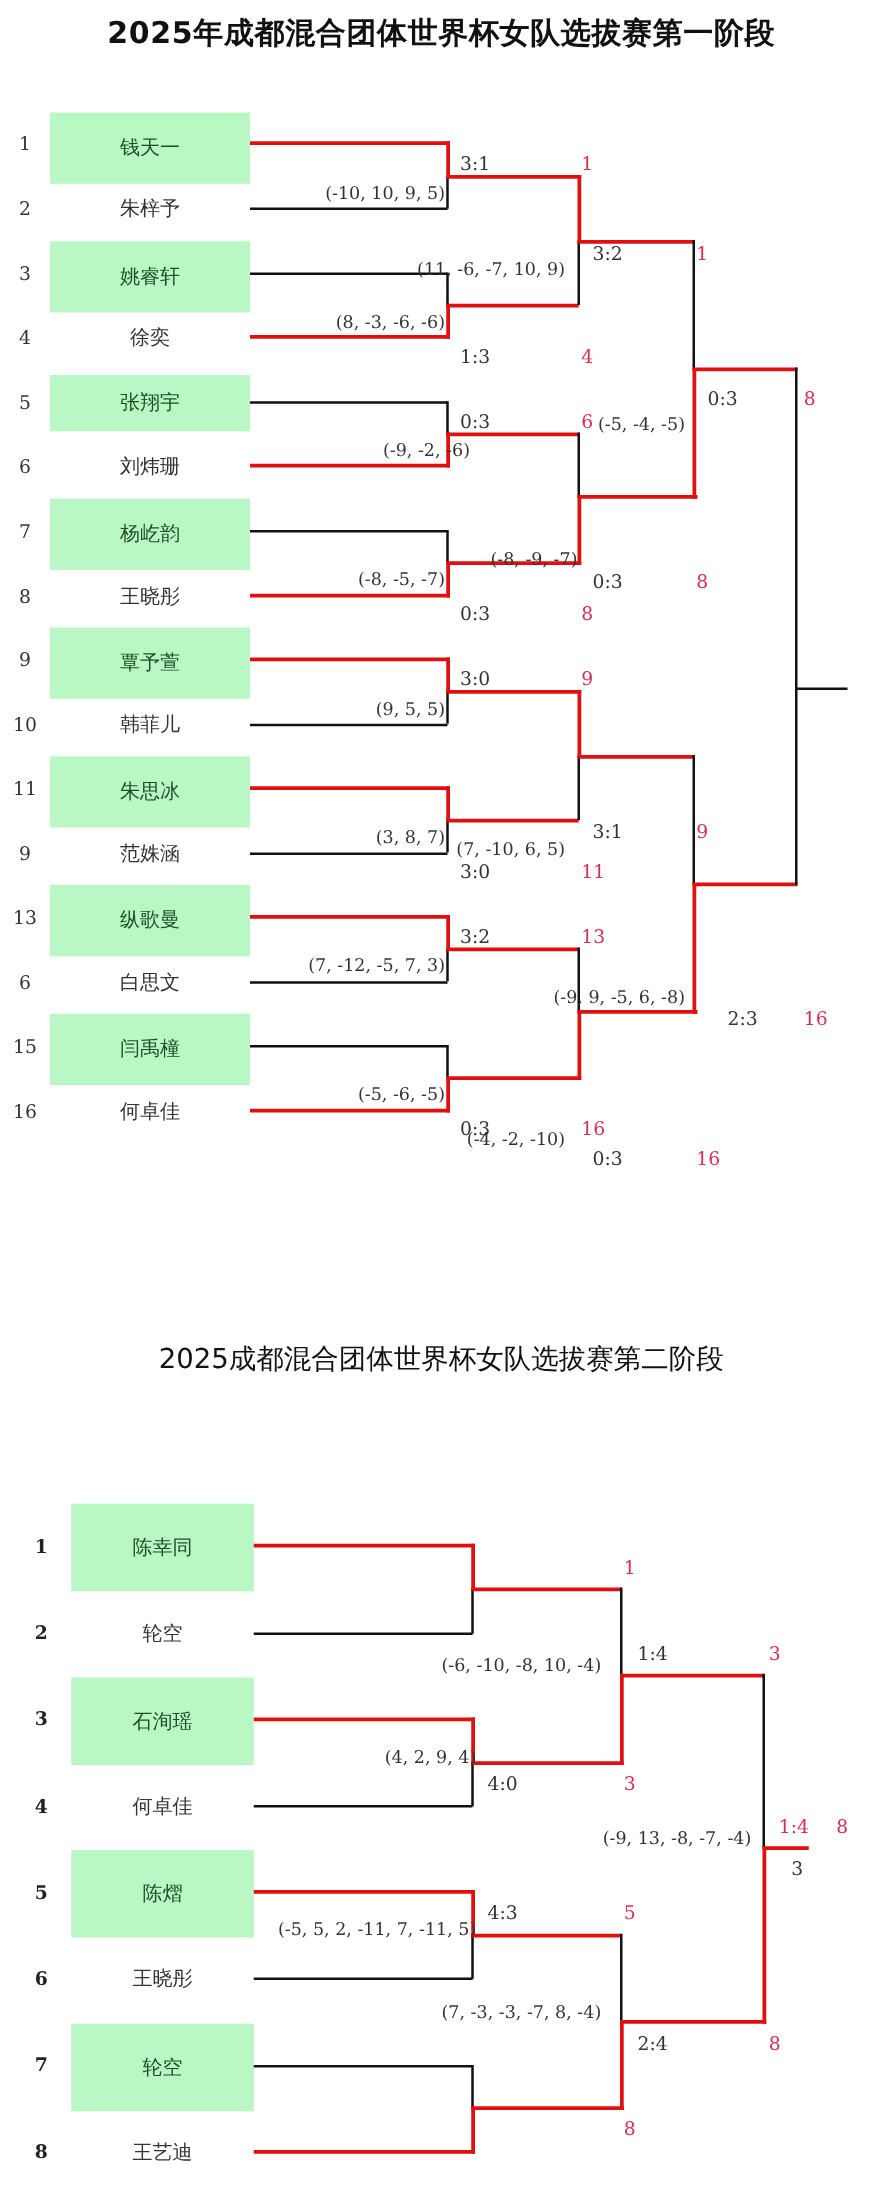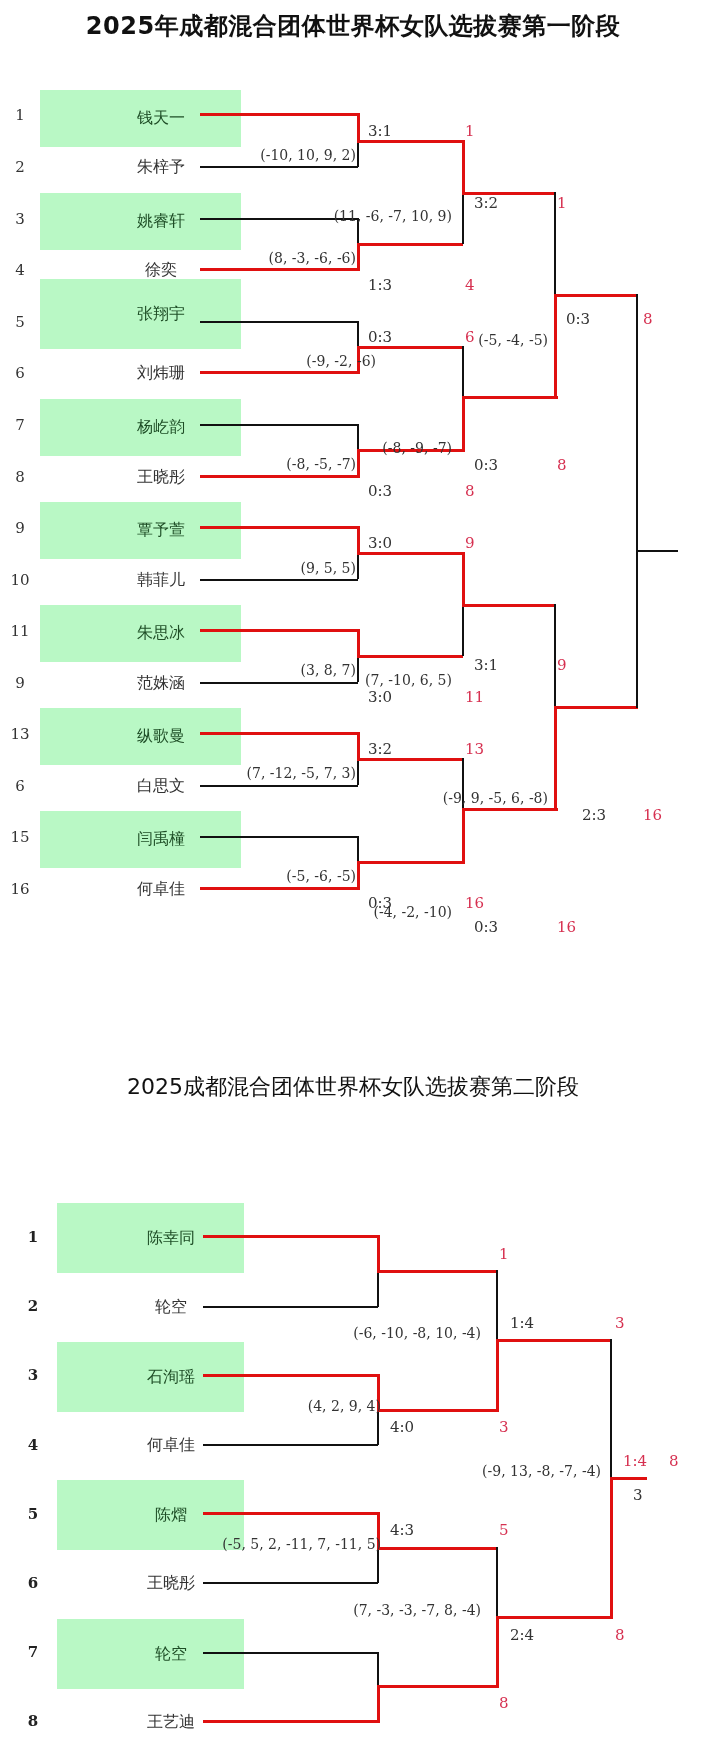--- a/index.html
+++ b/index.html
@@ -4,21 +4,21 @@
 <style>
   html, body { margin:0; padding:0; background:#ffffff; }
   body { width:706px; height:1749px; position:relative; overflow:hidden;
          font-family:"DejaVu Serif","Liberation Serif",serif; color:#333; }
   .title { position:absolute; left:0; width:706px; text-align:center; color:#111; }
   .t1 { top:10px; font-size:24px; font-weight:bold; font-family:"DejaVu Sans","Liberation Sans",sans-serif; letter-spacing:0.5px; }
   .t2 { top:1072px; font-size:22px; font-family:"DejaVu Sans","Liberation Sans",sans-serif; }
   .seed { position:absolute; width:40px; text-align:center; font-size:15px; color:#333; }
   .s2 .seed { font-weight:bold; color:#222; }
   .cell { position:absolute; display:flex; align-items:center; justify-content:center;
-          font-family:Liberation Sans, sans-serif; font-size:16px; color:#333;padding-left:41px; }
+          font-family:Liberation Sans, sans-serif; font-size:16px; color:#333; }
   .cell.green { background:#b9f8c5; color:#1e4d26; }
   .hl, .vl { position:absolute; background:#111; }
   .hl { height:1.5px; }
   .vl { width:1.5px; }
   .hl.red { background:#e01010; height:3px; }
   .vl.red { background:#e01010; width:3px; }
   .score { position:absolute; font-size:15px; color:#333; white-space:nowrap; }
   .score.red { color:#d63050; }
   .games { position:absolute; font-size:14px; color:#333; white-space:nowrap; text-align:right; }
   .adv { position:absolute; font-size:15px; color:#d63050; white-space:nowrap; }
@@ -32,21 +32,21 @@
 
   <div class="seed" style="left:0;top:106px">1</div>
   <div class="cell green" style="left:40px;top:90px;width:160px;height:57px">钱天一</div>
   <div class="seed" style="left:0;top:158px">2</div>
   <div class="cell" style="left:40px;top:150px;width:160px;height:34px">朱梓予</div>
   <div class="seed" style="left:0;top:210px">3</div>
   <div class="cell green" style="left:40px;top:193px;width:160px;height:57px">姚睿轩</div>
   <div class="seed" style="left:0;top:261px">4</div>
   <div class="cell" style="left:40px;top:253px;width:160px;height:34px">徐奕</div>
   <div class="seed" style="left:0;top:313px">5</div>
-  <div class="cell green" style="left:40px;top:279px;width:160px;height:70px">张翔宇</div>
+  <div class="cell green" style="left:40px;top:300px;width:160px;height:45px">张翔宇</div>
   <div class="seed" style="left:0;top:364px">6</div>
   <div class="cell" style="left:40px;top:356px;width:160px;height:34px">刘炜珊</div>
   <div class="seed" style="left:0;top:416px">7</div>
   <div class="cell green" style="left:40px;top:399px;width:160px;height:57px">杨屹韵</div>
   <div class="seed" style="left:0;top:468px">8</div>
   <div class="cell" style="left:40px;top:460px;width:160px;height:34px">王晓彤</div>
   <div class="seed" style="left:0;top:519px">9</div>
   <div class="cell green" style="left:40px;top:502px;width:160px;height:57px">覃予萱</div>
   <div class="seed" style="left:0;top:571px">10</div>
   <div class="cell" style="left:40px;top:563px;width:160px;height:34px">韩菲儿</div>
@@ -131,21 +131,21 @@
   <div class="hl red" style="left:462px;top:604px;width:94px"></div>
   <div class="vl" style="left:554px;top:604px;height:104px"></div>
   <div class="hl red" style="left:462px;top:808px;width:96px"></div>
   <div class="vl red" style="left:554px;top:707px;height:104px"></div>
 
   <div class="hl red" style="left:554px;top:294px;width:84px"></div>
   <div class="hl red" style="left:554px;top:706px;width:84px"></div>
   <div class="vl" style="left:636px;top:294px;height:414px"></div>
   <div class="hl" style="left:636px;top:550px;width:42px"></div>
 
-  <div class="games" style="right:350px;top:147px">(-10, 10, 9, 2)</div>
+  <div class="games" style="right:350px;top:147px">(-10, 10, 9, 5)</div>
   <div class="score" style="left:368px;top:122px">3:1</div>
   <div class="adv" style="left:465px;top:122px">1</div>
 
   <div class="games" style="right:350px;top:250px">(8, -3, -6, -6)</div>
   <div class="score" style="left:368px;top:276px">1:3</div>
   <div class="adv" style="left:465px;top:276px">4</div>
 
   <div class="games" style="right:330px;top:353px">(-9, -2, -6)</div>
   <div class="score" style="left:368px;top:328px">0:3</div>
   <div class="adv" style="left:465px;top:328px">6</div>
@@ -167,21 +167,21 @@
   <div class="adv" style="left:465px;top:740px">13</div>
 
   <div class="games" style="right:350px;top:868px">(-5, -6, -5)</div>
   <div class="score" style="left:368px;top:894px">0:3</div>
   <div class="adv" style="left:465px;top:894px">16</div>
 
   <div class="games" style="right:254px;top:208px">(11, -6, -7, 10, 9)</div>
   <div class="score" style="left:474px;top:194px">3:2</div>
   <div class="adv" style="left:557px;top:194px">1</div>
 
-  <div class="games" style="right:254px;top:440px">(-8, -9, -7)</div>
+  <div class="games" style="right:244px;top:440px">(-8, -9, -7)</div>
   <div class="score" style="left:474px;top:456px">0:3</div>
   <div class="adv" style="left:557px;top:456px">8</div>
 
   <div class="games" style="right:254px;top:672px">(7, -10, 6, 5)</div>
   <div class="score" style="left:474px;top:656px">3:1</div>
   <div class="adv" style="left:557px;top:656px">9</div>
 
   <div class="games" style="right:254px;top:904px">(-4, -2, -10)</div>
   <div class="score" style="left:474px;top:918px">0:3</div>
   <div class="adv" style="left:557px;top:918px">16</div>

